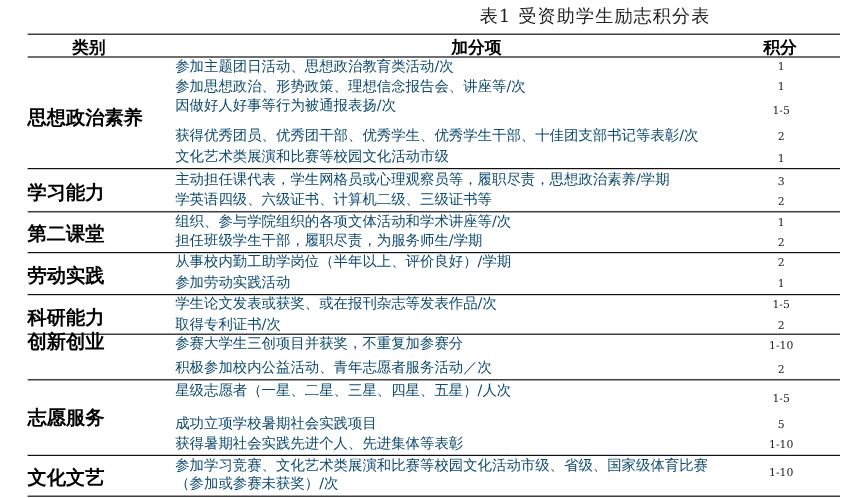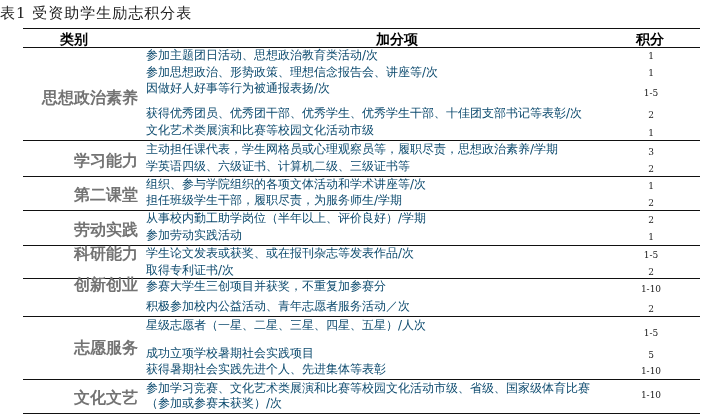--- a/index.html
+++ b/index.html
@@ -1,24 +1,24 @@
 <!DOCTYPE html>
 <html><head>
 <meta charset="utf-8">
 <style>
   html, body { margin: 0; padding: 0; background: #ffffff; }
   body { width: 717px; height: 415px; position: relative; overflow: hidden;
          font-family: "DejaVu Sans", sans-serif; color: #111; }
-  .title { position: absolute; top: 4px; left: 0; width: 592px; text-align: left;
+  .title { position: absolute; top: 4px; left: 0; width: 592px; text-align: right;
            font-family: "DejaVu Serif", serif; font-size: 15px; letter-spacing: 1px; color: #222; }
   .table { position: absolute; left: 23px; top: 28px; width: 677px; }
   .hline { position: absolute; left: 0; width: 677px; height: 0; border-top: 1.5px solid #111; }
   .hdr { position: absolute; top: 3px; font-weight: bold; font-size: 14px; color: #000; }
-  .cat { position: absolute; left: 0; width: 115px; text-align: right; font-weight: bold;
-         font-size: 16px; color: #737373; }
+  .cat { position: absolute; left: 0; width: 115px; text-align: left; font-weight: bold;
+         font-size: 16px; color: #000000; }
   .item { position: absolute; left: 123px; font-size: 12px; line-height: 14px; color: #0c4a6e; white-space: nowrap; }
   .pts { position: absolute; left: 608px; width: 40px; text-align: center;
          font-family: "DejaVu Serif", serif; font-size: 9px; color: #222; }
 </style>
 </head>
 <body>
 
 <div class="title">表1  受资助学生励志积分表</div>
 
 <div class="table">
@@ -55,21 +55,21 @@
   <div class="pts" style="top:170px">2</div>
   <div class="hline" style="top:182px"></div>
 
   <div class="cat" style="top:192px">劳动实践</div>
   <div class="item" style="top:183px">从事校内勤工助学岗位（半年以上、评价良好）/学期</div>
   <div class="pts" style="top:187px">2</div>
   <div class="item" style="top:200px">参加劳动实践活动</div>
   <div class="pts" style="top:204px">1</div>
   <div class="hline" style="top:217px"></div>
 
-  <div class="cat" style="top:216px">科研能力</div>
+  <div class="cat" style="top:227px">科研能力</div>
   <div class="item" style="top:218px">学生论文发表或获奖、或在报刊杂志等发表作品/次</div>
   <div class="pts" style="top:222px">1-5</div>
   <div class="item" style="top:235px">取得专利证书/次</div>
   <div class="pts" style="top:239px">2</div>
   <div class="hline" style="top:250px"></div>
 
   <div class="cat" style="top:247px">创新创业</div>
   <div class="item" style="top:251px">参赛大学生三创项目并获奖，不重复加参赛分</div>
   <div class="pts" style="top:256px">1-10</div>
   <div class="item" style="top:271px">积极参加校内公益活动、青年志愿者服务活动／次</div>

